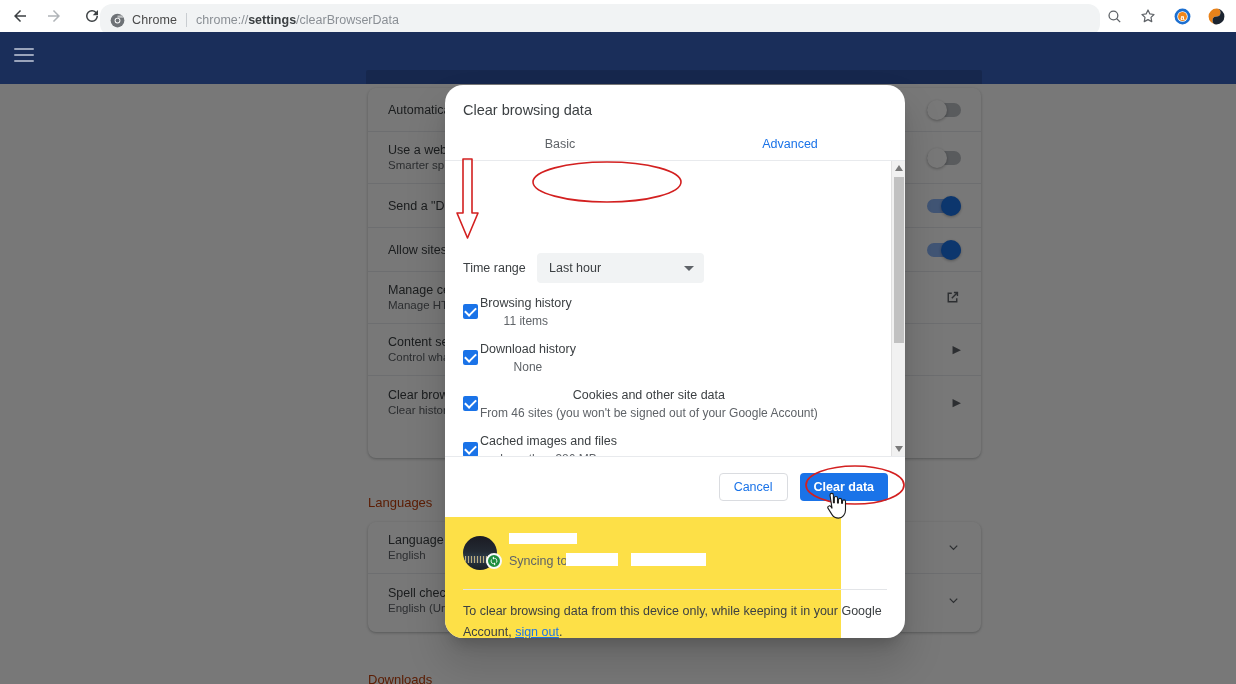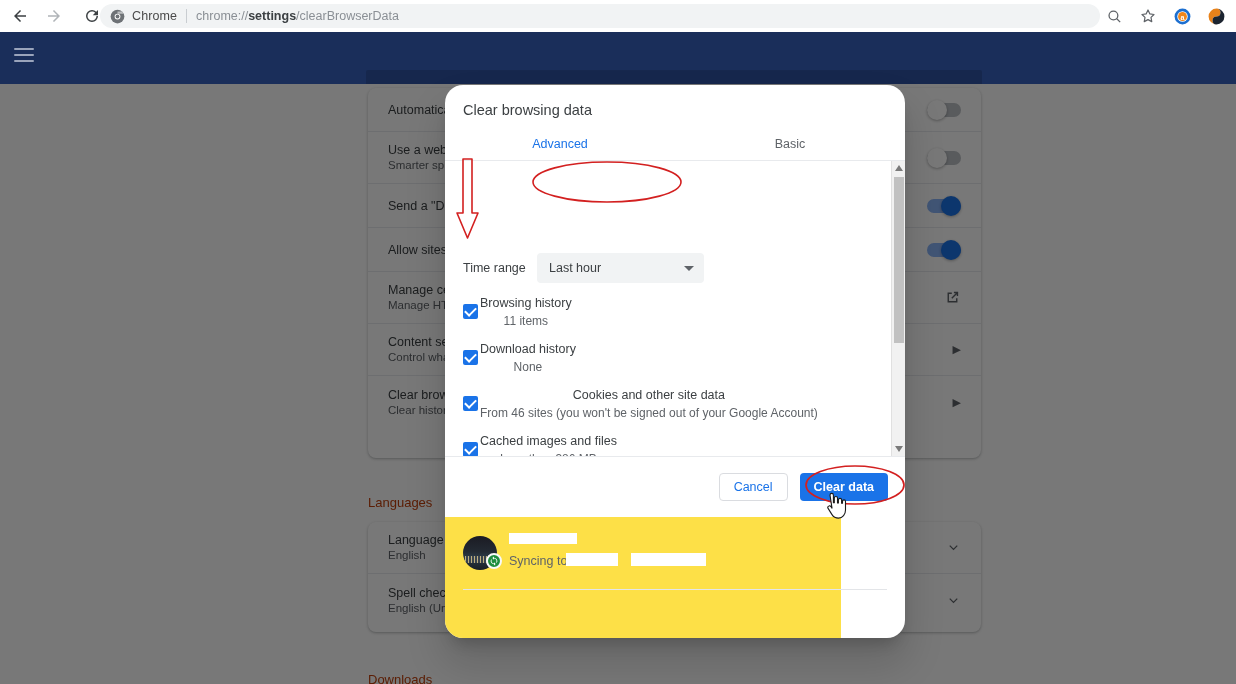--- a/index.html
+++ b/index.html
@@ -19,21 +19,21 @@
   .nav-btn {
     width: 28px; height: 28px; margin-left: 6px;
     display: flex; align-items: center; justify-content: center;
     border-radius: 50%;
   }
   .nav-btn svg { display: block; }
   .omnibox {
     position: absolute; left: 100px; top: 4px;
     width: 1000px; height: 24px;
     background: #f1f3f4; border-radius: 12px;
-    display: flex; align-items: center; padding: 8px 10px;
+    display: flex; align-items: center; padding: 16px 10px;
   }
   .chrome-logo { width: 15px; height: 15px; flex: 0 0 15px; margin-right: 7px; }
   .omni-app {
     font-size: 12.5px; color: #4a4a4a; letter-spacing: .1px;
   }
   .omni-sep {
     width: 1px; height: 14px; background: #c9cdd1; margin: 0 9px;
   }
   .omni-url { font-size: 12.5px; color: #8a8f95; white-space: nowrap; }
   .omni-url b { color: #3c4043; font-weight: 700; }
@@ -424,22 +424,22 @@
 
   <div class="section-head" style="top:587px;">Downloads</div>
 </div>
 
 <div class="dim"></div>
 
 <div class="dialog">
   <div class="dlg-title">Clear browsing data</div>
 
   <div class="tabs">
+    <div class="tab inactive">Basic</div>
     <div class="tab active">Advanced</div>
-    <div class="tab inactive">Basic</div>
   </div>
   <div class="dlg-sep" style="top:75px;"></div>
 
   <div class="dlg-body">
     <div class="tr-row">
       <span class="tr-label">Time range</span>
       <div class="tr-select">
         <span class="tr-value">Last hour</span>
         <span class="tri-down"></span>
       </div>
@@ -507,20 +507,21 @@
               <path d="M12 4V1L8 5l4 4V6a6 6 0 015.2 9l1.5 1.5A8 8 0 0012 4zm0 14a6 6 0 01-5.2-9L5.3 7.5A8 8 0 0012 20v3l4-4-4-4z" fill="#ffffff"></path>
             </svg>
       </div>
       <div class="sync-name"></div>
       <div class="sync-sub"><span>Syncing to</span>&nbsp;&nbsp;&nbsp;&nbsp;&nbsp;&nbsp;&nbsp;&nbsp;&nbsp;&nbsp;&nbsp;&nbsp;&nbsp;&nbsp;&nbsp;&nbsp;&nbsp;&nbsp;&nbsp;&nbsp;&nbsp;&nbsp;&nbsp;&nbsp;&nbsp;&nbsp;&nbsp;&nbsp;&nbsp;&nbsp;</div>
       <div class="redact" style="left:46px;top:2px;width:68px;height:11px;"></div>
       <div class="redact" style="left:103px;top:22px;width:52px;height:13px;"></div>
       <div class="redact" style="left:168px;top:22px;width:75px;height:13px;"></div>
     </div>
     <div class="sync-divider"></div>
+    <div class="sync-note"><span>To clear browsing data from this device only, while keeping it in your Google Account, </span><a href="#">sign out</a><span>.</span></div>
   </div>
 </div>
 
 <svg class="anno" style="left:528px;top:158px;" width="158" height="48" viewBox="0 0 158 48">
   <ellipse cx="79" cy="24" rx="74" ry="20" fill="none" stroke="#d32020" stroke-width="1.6"></ellipse>
 </svg>
 
 <svg class="anno" style="left:452px;top:158px;" width="40" height="86" viewBox="0 0 40 86">
   <path d="M11 1 L20 1 L20 55 L26 55 L15.5 80 L5 55 L11 55 Z" fill="none" stroke="#d32020" stroke-width="1.6" stroke-linejoin="round"></path>
 </svg>

